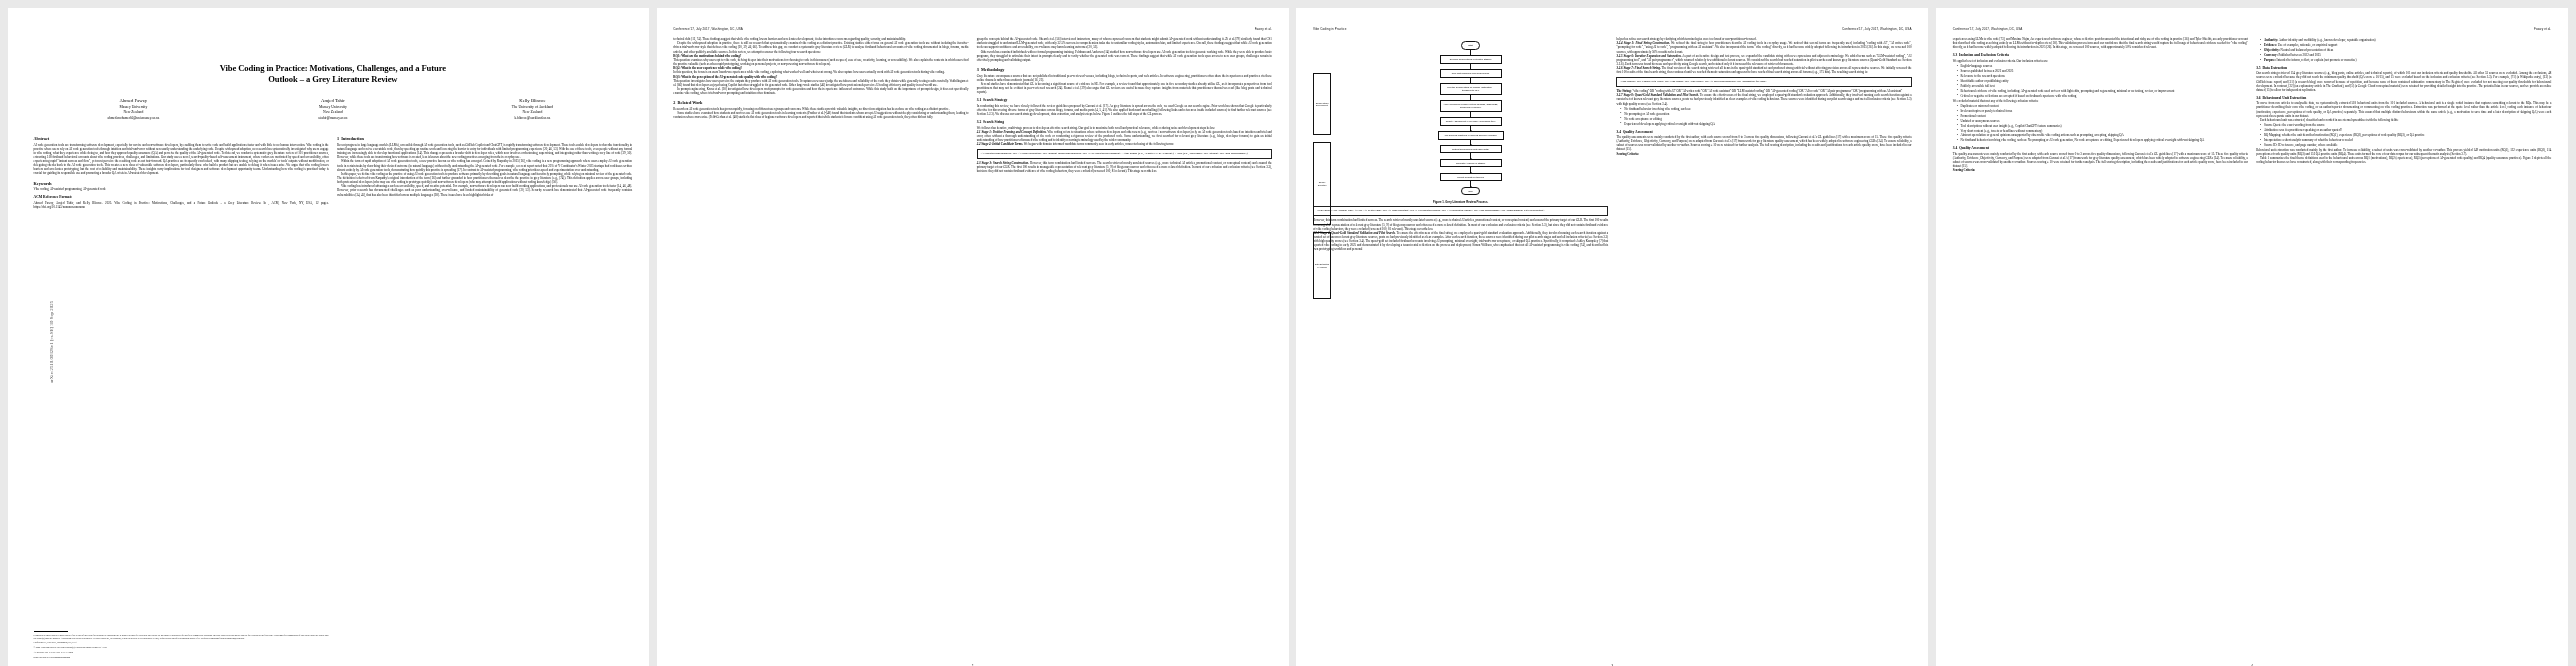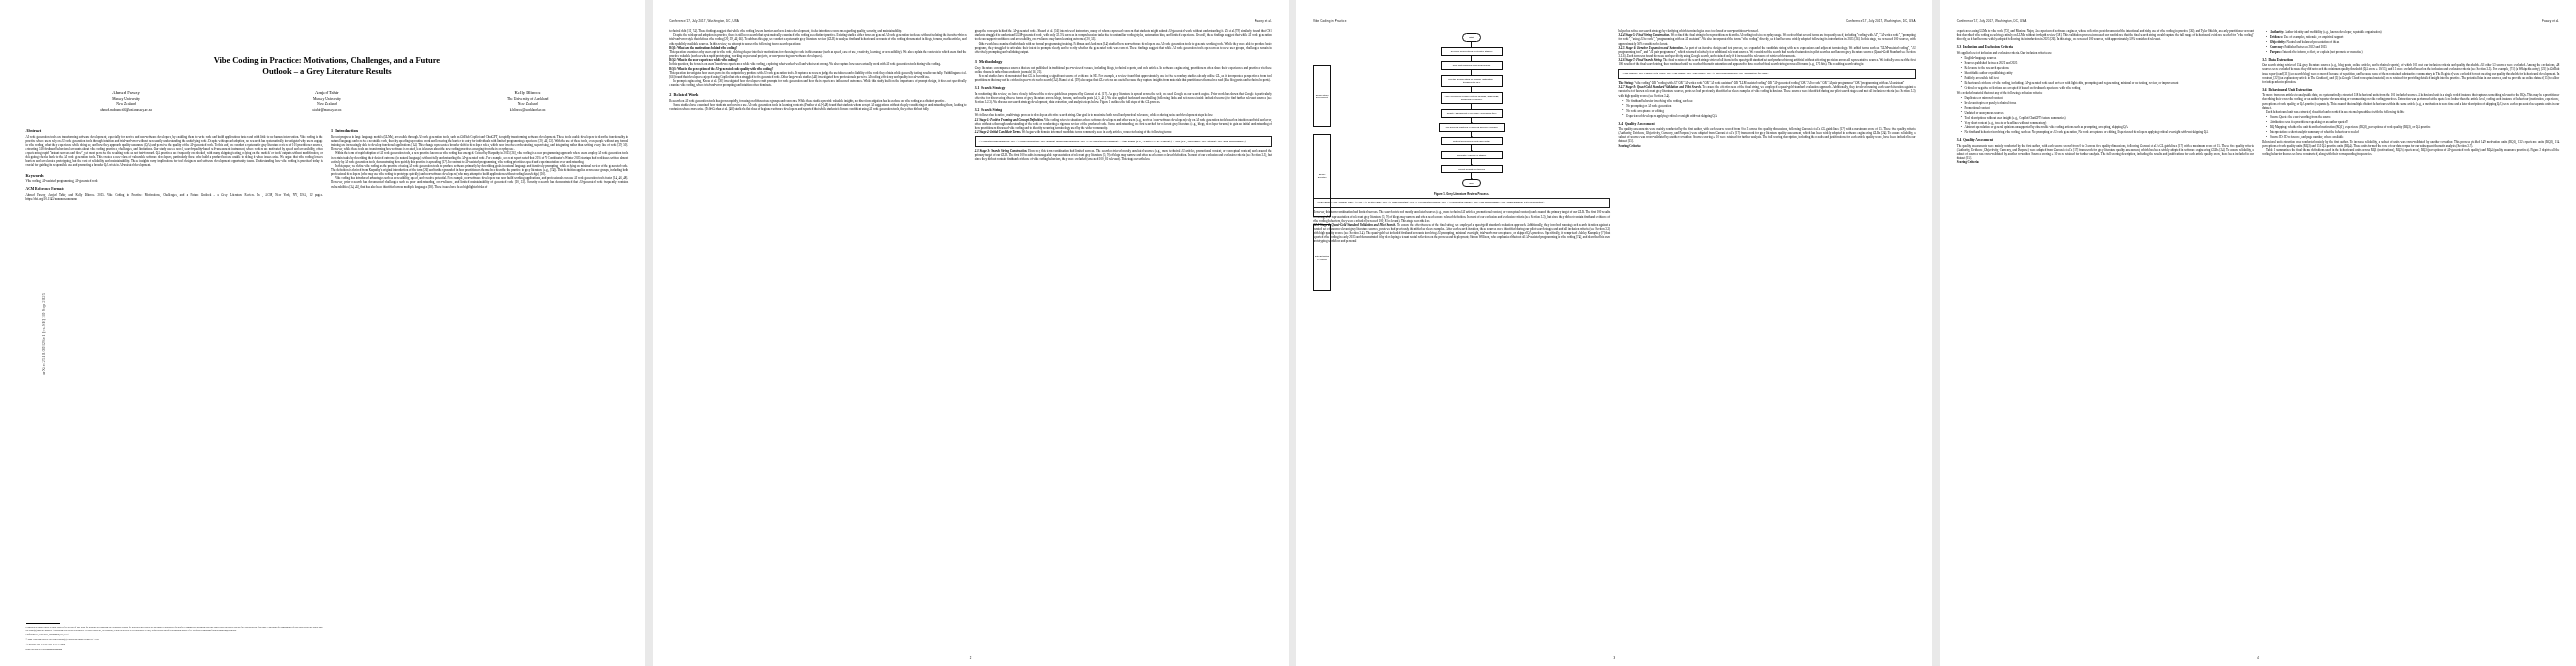--- a/index.html
+++ b/index.html
@@ -1,17 +1,17 @@
 <!DOCTYPE html>
 <html style="font-size:9px"><head>
 <meta charset="utf-8">
 <style>
   html,body{margin:0;padding:0;background:#e9e9e9;}
   body{font-family:"Liberation Serif",serif;}
-  .spread{width:2576px;height:667px;display:flex;gap:7.8px;background:#e9e9e9;padding:0;box-sizing:border-box;border-radius:8px;}
+  .spread{width:2576px;height:667px;display:flex;gap:7.8px;background:#e9e9e9;padding:8px;box-sizing:border-box;border-radius:8px;}
   .page{background:#fff;position:relative;box-sizing:border-box;flex:1 1 0;height:667px;overflow:hidden;
         padding:19px 16.7px 14.5px 16.7px;}
   .page1{padding-left:25.6px;}
   .runhead{display:flex;justify-content:space-between;align-items:baseline;font-size:3px;color:#111;
            letter-spacing:0.1px;margin-bottom:6.1px;font-family:"Liberation Sans",sans-serif;}
   .runhead .c{flex:1;text-align:center;}
   .runhead .l{flex:0 0 auto;text-align:left;}
   .runhead .r{flex:0 0 auto;text-align:right;}
   
   .titleblock{text-align:center;margin:36px 0 0 0;}
@@ -70,21 +70,21 @@
 <body>
 
 <div class="spread">
 
   <div class="page page1">
     <div class="arxiv">arXiv:2510.00328v1  [cs.SE]  30 Sep 2025</div>
 
     <div class="titleblock">
       <div class="ptitle">
         <span>Vibe Coding in Practice: Motivations, Challenges, and a Future</span><br>
-        <span>Outlook – a Grey Literature Results</span>
+        <span>Outlook – a Grey Literature Review</span>
       </div>
       <div class="authors">
         <div class="author">
           <div class="nm">Ahmed Fawzy</div>
           <div>Massey University</div>
           <div>New Zealand</div>
           <div class="em">ahmed.mohamed.6@uni.massey.ac.nz</div>
         </div>
         <div class="author">
           <div class="nm">Amjed Tahir</div>

